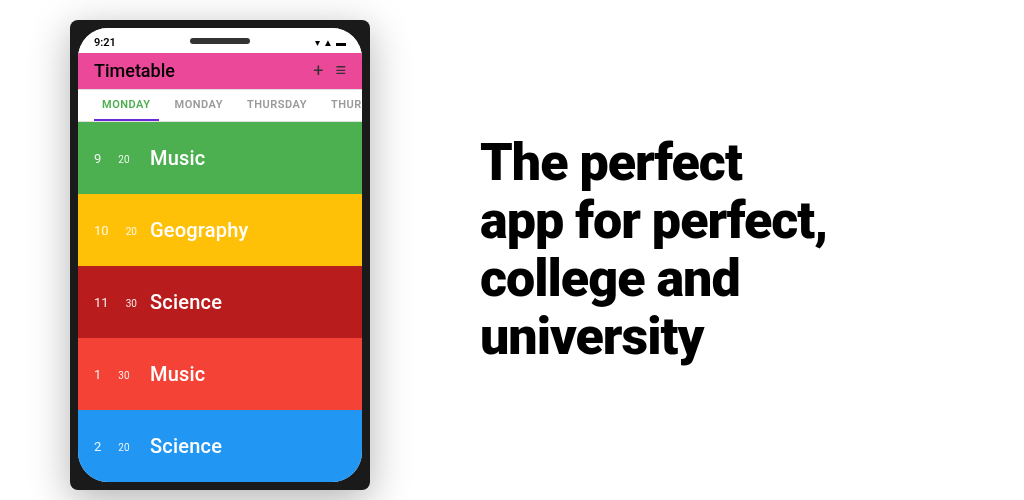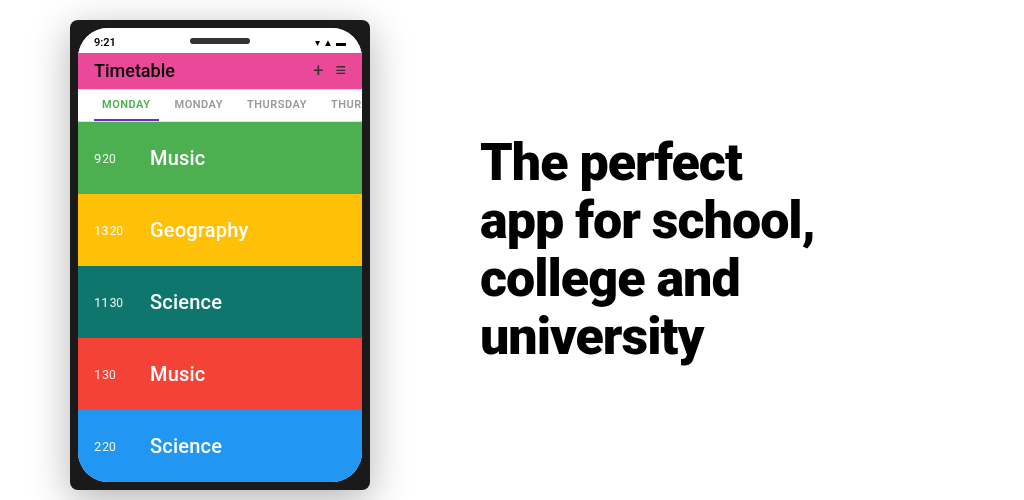--- a/index.html
+++ b/index.html
@@ -161,36 +161,36 @@
       margin-right: 8px;
     }
 
     .time-hour {
       font-size: 13px;
       font-weight: 400;
       color: rgba(255,255,255,0.9);
     }
 
     .time-min {
-      font-size: 12px;
+      font-size: 10px;
       font-weight: 400;
       color: rgba(255,255,255,0.9);
-      margin-left: 1px;
+      margin-left: 17px;
     }
 
     .subject-name {
       font-size: 20px;
       font-weight: 500;
       color: #ffffff;
       letter-spacing: 0.2px;
     }
 
     .item-math { background: #4CAF50; }
     .item-geography { background: #FFC107; }
-    .item-english { background: #0f766e; }
+    .item-english { background: #b91c1c; }
     .item-music { background: #F44336; }
     .item-science { background: #2196F3; }
 
     
     .tagline-section {
       flex: 1;
       padding: 40px 60px 40px 40px;
       display: flex;
       align-items: center;
     }
@@ -240,21 +240,21 @@
         <div class="schedule-item item-math">
           <div class="time-block">
             <span class="time-hour">9</span>
             <span class="time-min">20</span>
           </div>
           <span class="subject-name">Music</span>
         </div>
 
         <div class="schedule-item item-geography">
           <div class="time-block">
-            <span class="time-hour">13</span>
+            <span class="time-hour">10</span>
             <span class="time-min">20</span>
           </div>
           <span class="subject-name">Geography</span>
         </div>
 
         <div class="schedule-item item-english">
           <div class="time-block">
             <span class="time-hour">11</span>
             <span class="time-min">30</span>
           </div>
@@ -278,17 +278,17 @@
         </div>
 
       </div>
     </div>
   </div>
 </div>
 
 <div class="tagline-section">
   <div class="tagline-text">
     <span>The perfect</span><br>
-    <span>app for school,</span><br>
+    <span>app for perfect,</span><br>
     <span>college and</span><br>
     <span>university</span>
   </div>
 </div>
 
 </body></html>

